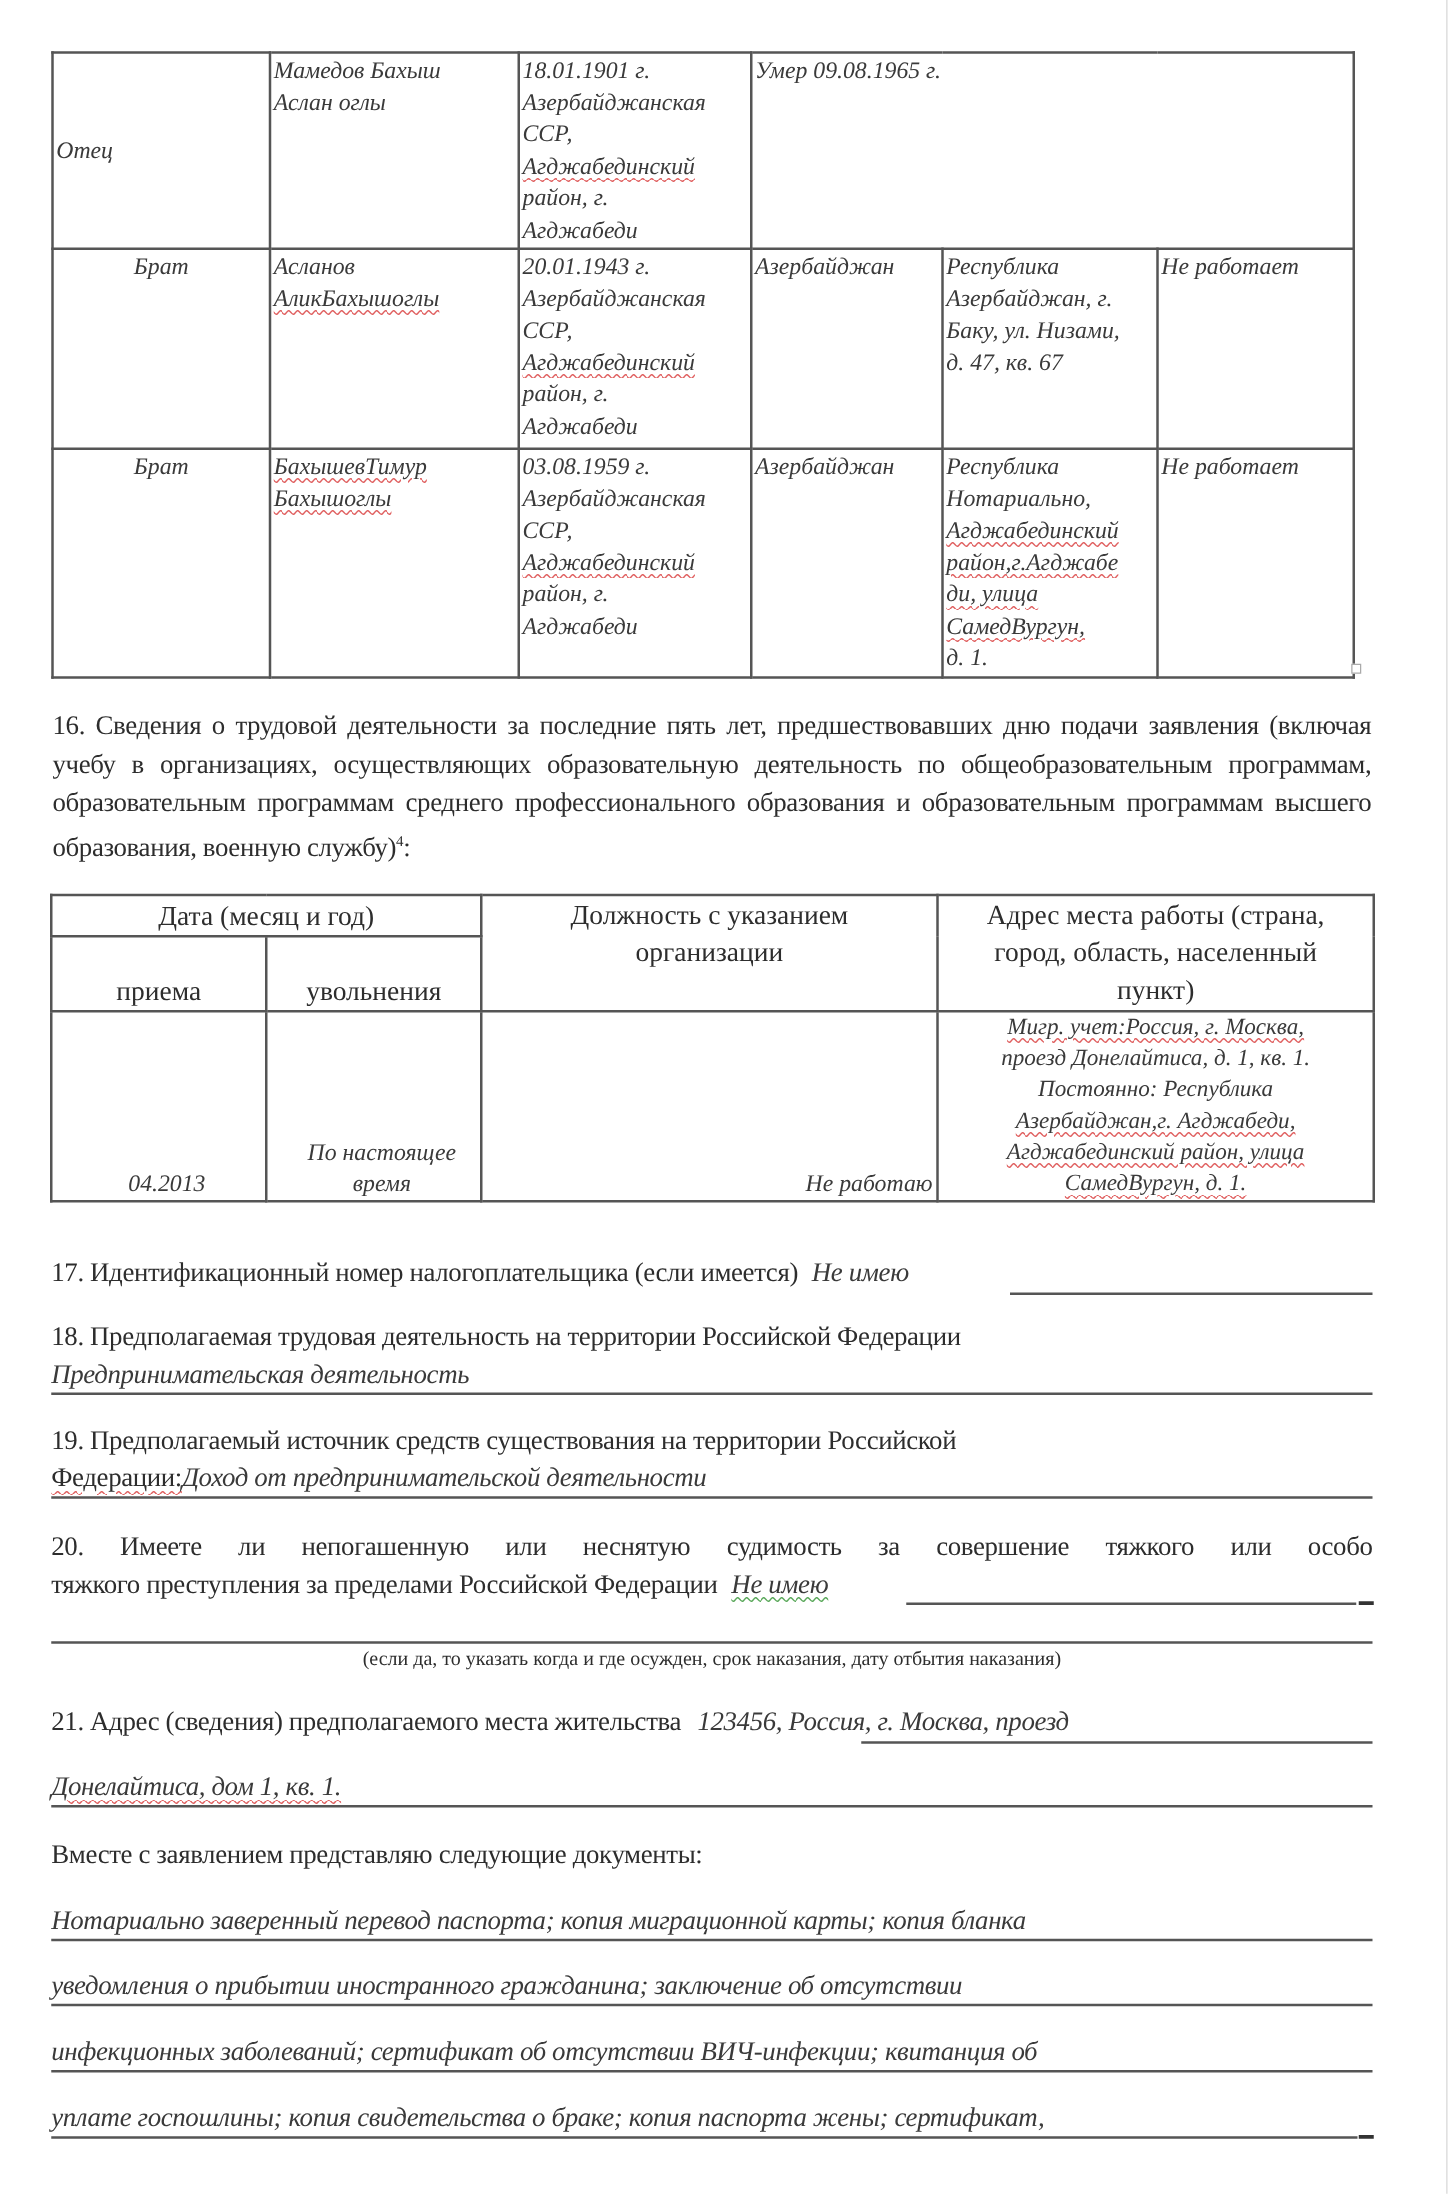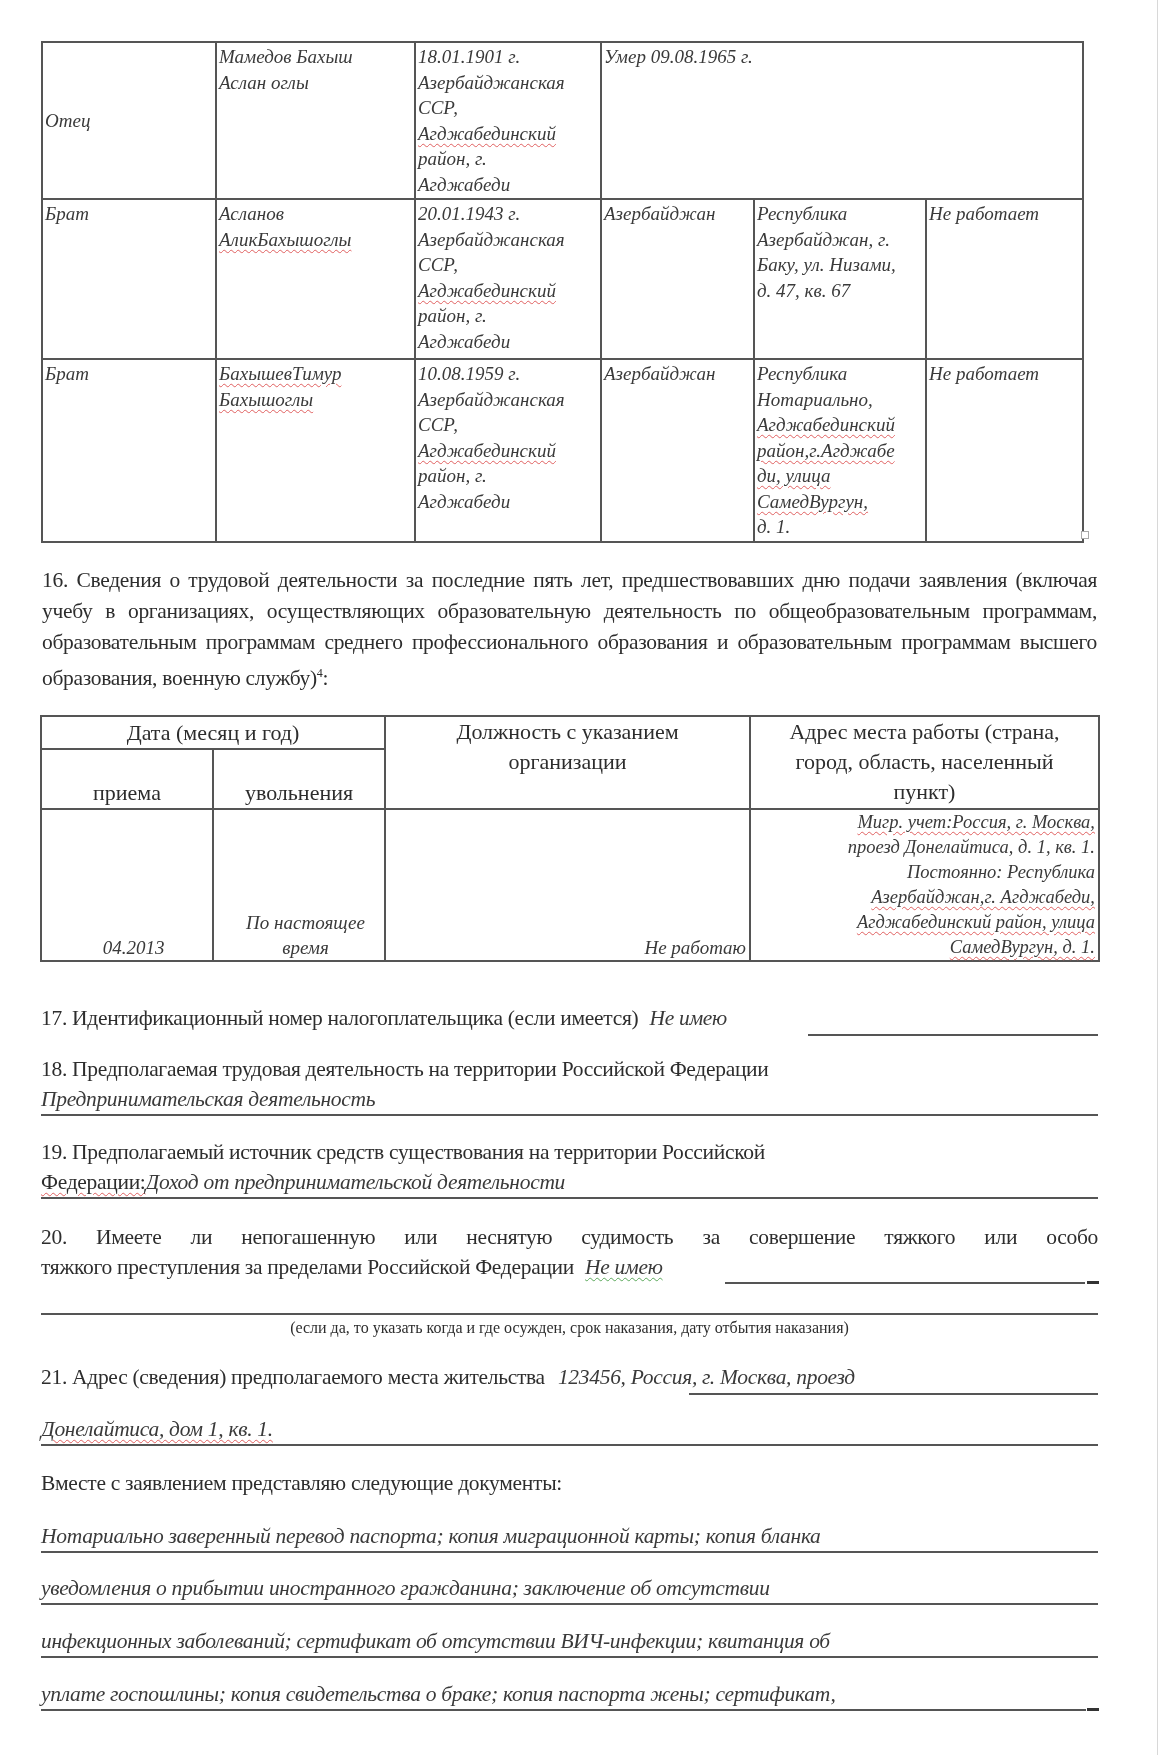--- a/index.html
+++ b/index.html
@@ -5,36 +5,36 @@
   html, body { margin: 0; padding: 0; background: #ffffff; }
   body { width: 1160px; height: 1755px; position: relative; overflow: hidden;
          font-family: "Liberation Serif", "DejaVu Serif", serif; color: #2b2b2b; }
   .page-edge { position: absolute; left: 1157px; top: 0; width: 1px; height: 1755px; background: #d8d8d8; }
 
   
   .fam { position: absolute; left: 41px; top: 41px; border-collapse: collapse; table-layout: fixed; }
   .fam td { border: 2px solid #555; vertical-align: top; padding: 1px 2px; font-style: italic;
             font-size: 19px; line-height: 25.5px; color: #3a3a3a; }
   .fam td.rel { vertical-align: middle; }
-  .fam tr.r2 td.rel, .fam tr.r3 td.rel { vertical-align: top; }
+  .fam tr.r2 td.rel, .fam tr.r3 td.rel { vertical-align: top; text-align: center; }
   .sq { text-decoration: underline wavy #e06060; text-decoration-thickness: 1px; text-underline-offset: 3px; }
   .handle { position: absolute; left: 1081px; top: 531px; width: 6px; height: 6px; border: 1px solid #aaa; background: #fff; }
 
   
   .p16 { position: absolute; left: 42px; top: 565px; width: 1055px; font-size: 21.5px; line-height: 31px;
          text-align: justify; color: #2d2d2d; letter-spacing: -0.3px; }
   .p16 sup { font-size: 12px; }
 
   
   .work { position: absolute; left: 40px; top: 715px; border-collapse: collapse; table-layout: fixed; }
   .work th { border: 2px solid #555; font-weight: normal; font-size: 22px; line-height: 30px; color: #2d2d2d; padding: 0 4px; text-align: center; }
   .work td { border: 2px solid #555; font-style: italic; font-size: 19px; line-height: 25px; color: #3a3a3a; padding: 0 3px; }
   .work td.bottom { vertical-align: bottom; text-align: center; padding-left: 16px; }
   .work td.left-bottom { vertical-align: bottom; text-align: right; }
-  .work td.addr { vertical-align: top; text-align: right; font-size: 18.5px; }
+  .work td.addr { vertical-align: top; text-align: center; font-size: 18.5px; }
 
   
   .line { position: absolute; left: 41px; width: 1057px; font-size: 21.5px; line-height: 30px; color: #2d2d2d; letter-spacing: -0.3px; }
   .ans { font-style: italic; color: #3a3a3a; }
   .rule { position: absolute; left: 41px; width: 1057px; height: 0; border-top: 2px solid #555; }
   .note { position: absolute; left: 41px; width: 1057px; text-align: center; font-size: 16px; color: #2d2d2d; }
   .green { text-decoration: underline wavy #5aa85a; text-decoration-thickness: 1px; text-underline-offset: 3px; }
   .dash { position: absolute; width: 12px; height: 3px; background: #333; }
 </style>
 </head>
@@ -91,21 +91,21 @@
     </td>
     <td>Не работает</td>
   </tr>
   <tr class="r3" style="height:177px">
     <td class="rel">Брат</td>
     <td>
       <span class="sq">БахышевТимур</span><br>
       <span class="sq">Бахышоглы</span>
     </td>
     <td>
-      <span>10.08.1959 г.</span><br>
+      <span>03.08.1959 г.</span><br>
       <span>Азербайджанская</span><br>
       <span>ССР,</span><br>
       <span class="sq">Агджабединский</span><br>
       <span>район, г.</span><br>
       <span>Агджабеди</span>
     </td>
     <td>Азербайджан</td>
     <td>
       <span>Республика</span><br>
       <span>Нотариально,</span><br>

